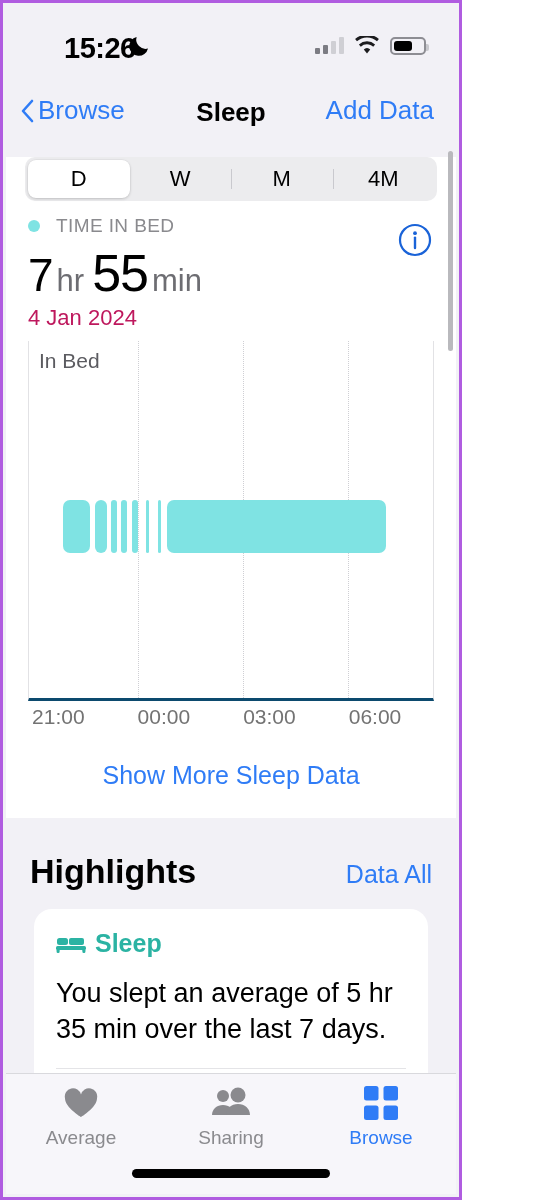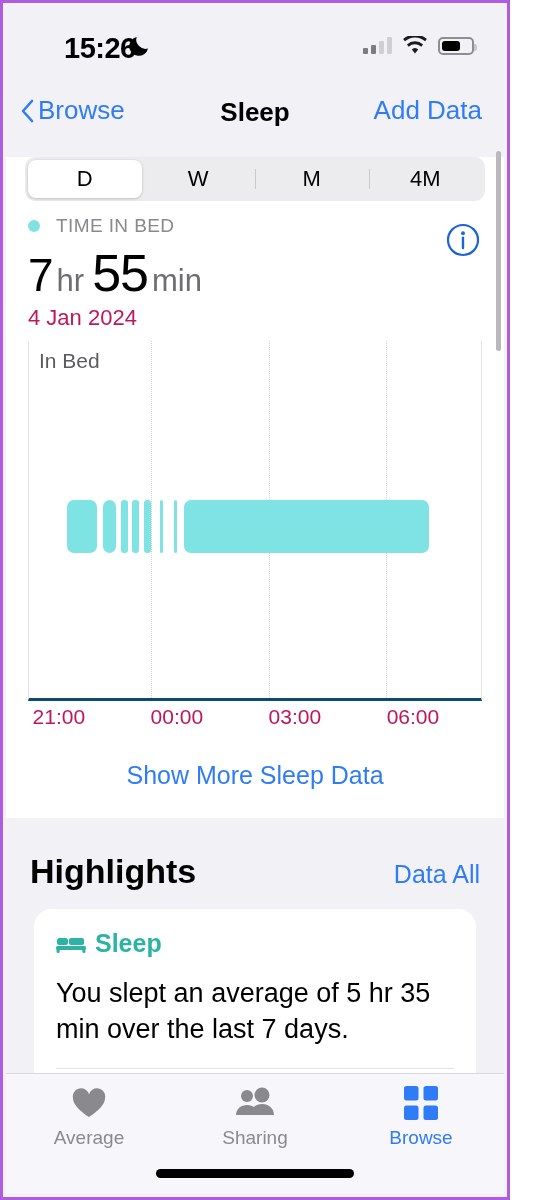--- a/index.html
+++ b/index.html
@@ -7,21 +7,21 @@
     background: #ffffff;
   }
   body {
     width: 555px; height: 1200px;
     font-family: "Liberation Sans", sans-serif;
     -webkit-font-smoothing: antialiased;
     overflow: hidden;
   }
   .phone {
     position: relative;
-    width: 510px; height: 1200px;
+    width: 462px; height: 1200px;
     box-sizing: border-box;
     border: 3px solid #b05ce0;
     background: #f2f1f6;
     overflow: hidden;
   }
 
   
   .statusbar {
     position: absolute; top: 3px; left: 3px; right: 3px;
     height: 75px;
@@ -173,21 +173,21 @@
     position: absolute;
     background: #7fe3e3;
     border-radius: 7px;
   }
   .bar.thin { border-radius: 3px; }
   .xaxis {
     position: relative; height: 34px;
   }
   .xtick {
     position: absolute; top: 4px;
-    font-size: 21px; color: #be185d;
+    font-size: 21px; color: #737373;
   }
   .showmore {
     text-align: center;
     color: #2f7cf6; font-size: 25px;
     padding: 26px 0 28px 0; cursor: pointer;
   }
 
   
   .hl-head {
     display: flex; align-items: baseline; justify-content: space-between;

